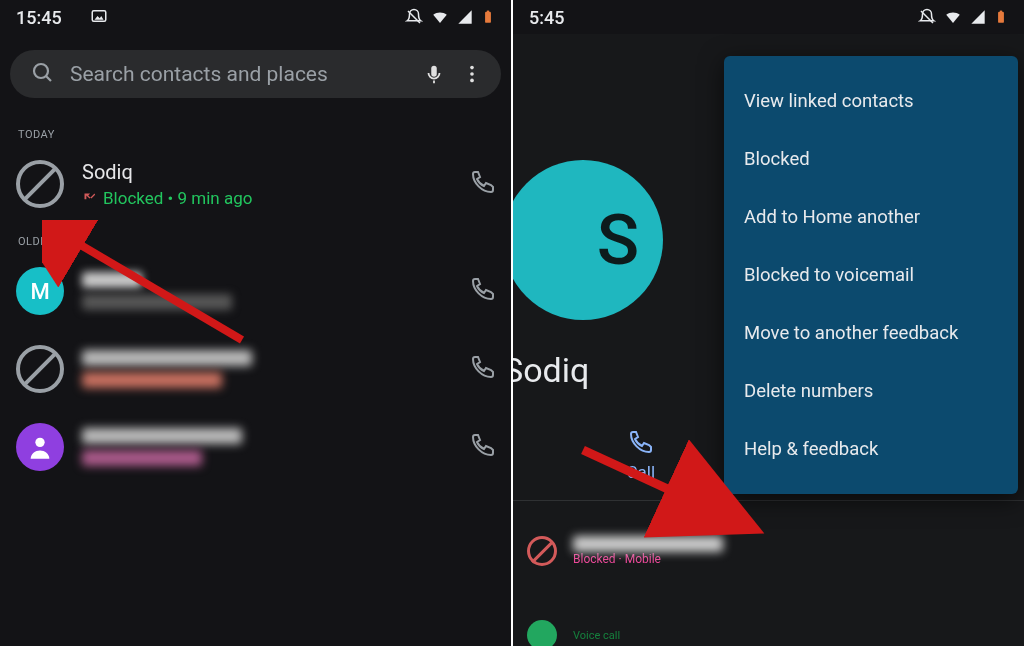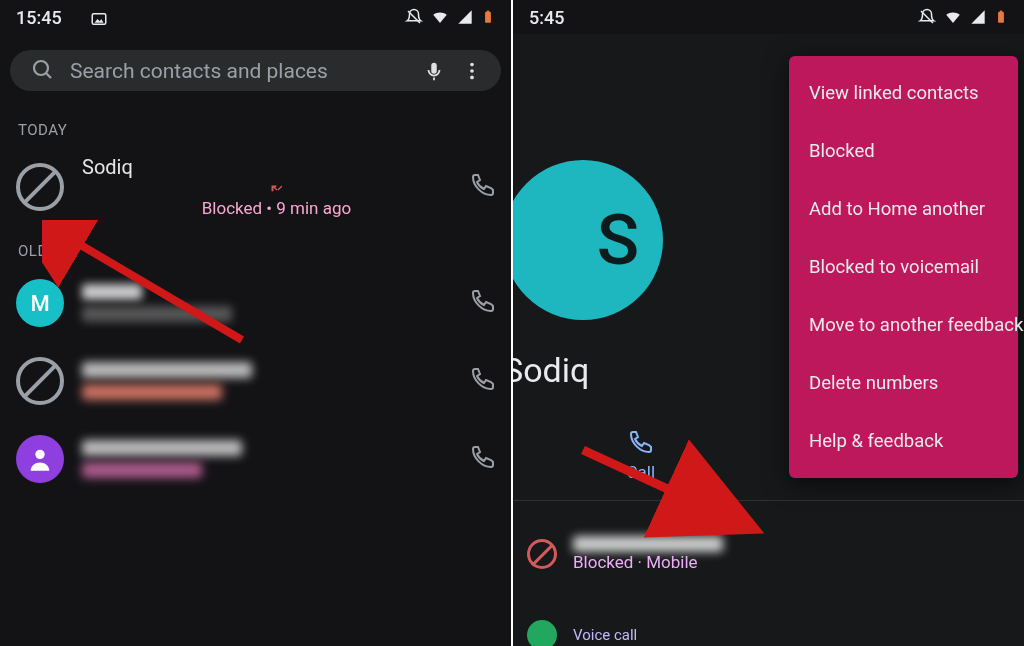--- a/index.html
+++ b/index.html
@@ -2,67 +2,67 @@
 <html><head>
 <meta charset="utf-8">
 <style>
   * { margin: 0; padding: 0; box-sizing: border-box; font-family: Roboto, "Segoe UI", Arial, sans-serif; }
   body { background: #0a0a0b; width: 1024px; height: 646px; overflow: hidden; display: flex; }
   .panel { position: relative; width: 512px; height: 646px; background: #131316; overflow: hidden; }
   .divider-v { width: 0; height: 646px; border-left: 2px solid #fff; }
 
   
   .statusbar { display: flex; align-items: center; justify-content: space-between; height: 34px; padding: 0 16px; color: #e8eaed; font-size: 18px; font-weight: 500; }
-  .statusbar .left { display: flex; align-items: flex-end; gap: 28px; }
+  .statusbar .left { display: flex; align-items: flex-start; gap: 28px; }
   .statusbar .right { display: flex; align-items: center; gap: 8px; }
   .sb-icon { display: inline-flex; }
 
   
-  .searchbar { margin: 16px 10px 20px 10px; height: 41px; border-radius: 30px; background: #2a2b2d; display: flex; align-items: center; padding: 0 10px 0 20px; color: #9aa0a6; }
+  .searchbar { margin: 16px 10px 20px 10px; height: 48px; border-radius: 30px; background: #2a2b2d; display: flex; align-items: center; padding: 0 10px 0 20px; color: #9aa0a6; }
   .searchbar .placeholder { flex: 1; font-size: 21px; color: #9aa0a6; margin-left: 16px; }
   .mic, .more { width: 38px; display: flex; align-items: center; justify-content: center; color: #e0e0e0; }
 
-  .section-label { color: #9aa0a6; font-size: 15px; letter-spacing: .5px; padding: 10px 18px 6px 18px; }
+  .section-label { color: #9aa0a6; font-size: 11px; letter-spacing: .5px; padding: 10px 18px 6px 18px; }
 
   .row { display: flex; align-items: center; padding: 10px 16px 14px 16px; min-height: 78px; }
   .avatar { width: 48px; height: 48px; border-radius: 50%; display: flex; align-items: center; justify-content: center; color: #fff; font-size: 22px; font-weight: 500; flex-shrink: 0; }
   .avatar.block { border: 4px solid #9aa0a6; color: #9aa0a6; background: transparent; position: relative; }
   .avatar.block::after { content: ""; position: absolute; width: 44px; height: 4px; background: #9aa0a6; transform: rotate(-45deg); }
   .avatar.letter-m { background: #17bfc7; }
   .avatar.person { background: #8f3fe0; }
   .row .txt { flex: 1; padding-left: 18px; }
   .row .title { color: #e6e6e8; font-size: 20px; margin-bottom: 4px; }
-  .row .sub { color: #f9a8d4; font-size: 17px; display: flex; align-items: center; gap: 0; flex-direction: column; }
+  .row .sub { color: #22c55e; font-size: 17px; display: flex; align-items: center; gap: 6px; }
   .row .call { color: #9aa0a6; }
 
   .blur-line { height: 16px; border-radius: 3px; filter: blur(4px); }
   .blur-line.a { background: #c9c9c9; width: 60px; }
   .blur-line.b { background: #555; width: 150px; margin-top: 6px; }
   .blur-line.c { background: #c77060; width: 140px; filter: blur(5px); }
   .blur-line.d { background: #aa5a8a; width: 120px; filter: blur(5px); margin-top: 6px; }
 
   
   .p2-bg { position: absolute; inset: 34px 0 0 0; background: #17181a; }
   .p2-circle { position: absolute; width: 160px; height: 160px; border-radius: 50%; background: #1fb7bf; left: -10px; top: 160px; display:flex; align-items:center; justify-content:center; color:#0d1b1c; font-size:70px; font-weight:500; overflow:hidden;}
   .p2-name { position: absolute; left: -10px; top: 350px; color: #e8eaed; font-size: 34px; }
   .action-strip { position: absolute; top: 430px; left: 0; right: 0; display: flex; border-bottom: 1px solid #2f3133; padding-bottom: 18px;}
   .action-item { flex: 1; display: flex; flex-direction: column; align-items: center; gap: 8px; color: #8ab4f8; font-size: 17px; }
   .action-item svg { stroke: #8ab4f8; }
 
   .num-row { position: absolute; top: 536px; left: 14px; right: 14px; display: flex; align-items: center; gap: 16px; }
   .block-sm { width: 30px; height: 30px; border: 3px solid #d35a5a; border-radius: 50%; position: relative; }
   .block-sm::after { content: ""; position: absolute; width: 28px; height: 3px; background: #d35a5a; transform: rotate(-45deg); top: 12px; left: -2px; }
-  .num-sub { color: #f0abfc; font-size: 17px; }
+  .num-sub { color: #ec4899; font-size: 12px; }
 
   .voice-row { position: absolute; top: 620px; left: 14px; right: 14px; display: flex; align-items: center; gap: 16px; }
   .green-dot { width: 30px; height: 30px; border-radius: 50%; background: #22a75f; }
-  .voice-text { color: #c4b5fd; font-size: 15px; }
-
-  
-  .menu { position: absolute; right: 6px; top: 56px; width: 229px; background: #be185d; border-radius: 6px; box-shadow: 0 6px 24px rgba(0,0,0,.6); padding: 8px 0; z-index: 20; }
+  .voice-text { color: #15803d; font-size: 11px; }
+
+  
+  .menu { position: absolute; right: 6px; top: 56px; width: 294px; background: #0c4a6e; border-radius: 6px; box-shadow: 0 6px 24px rgba(0,0,0,.6); padding: 16px 0; z-index: 20; }
   .menu-item { padding: 18px 20px; color: #e8eaed; font-size: 18.5px; white-space: nowrap; }
 
   
   .arrow { position: absolute; z-index: 30; pointer-events: none; }
 </style>
 </head>
 <body>
 
 <div class="panel">
   <div class="statusbar">

